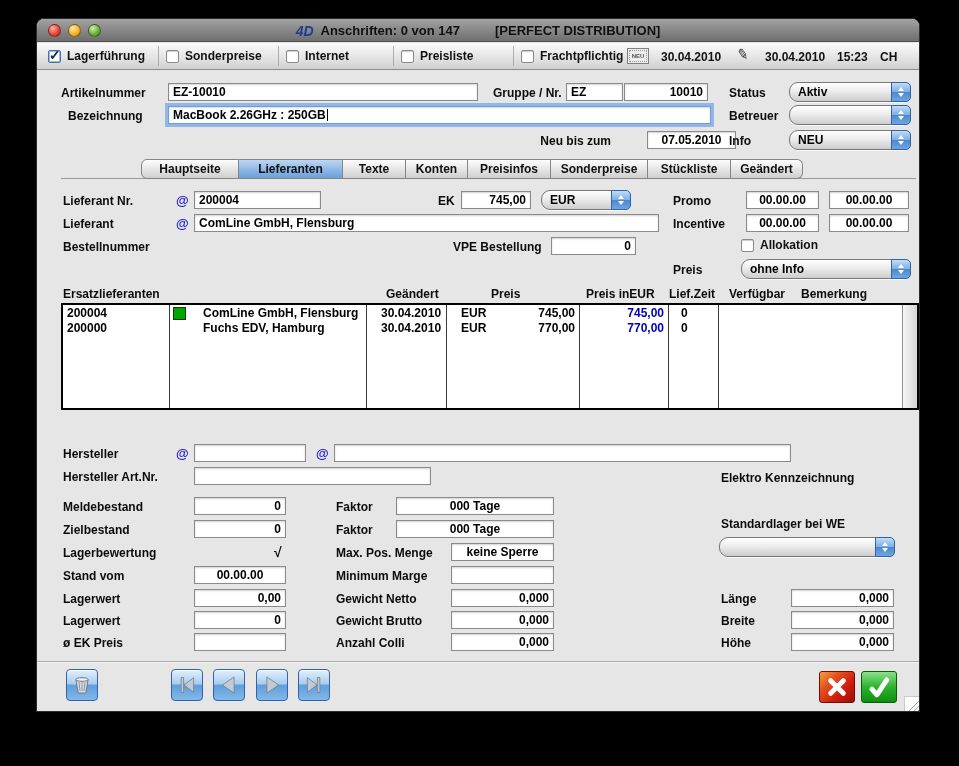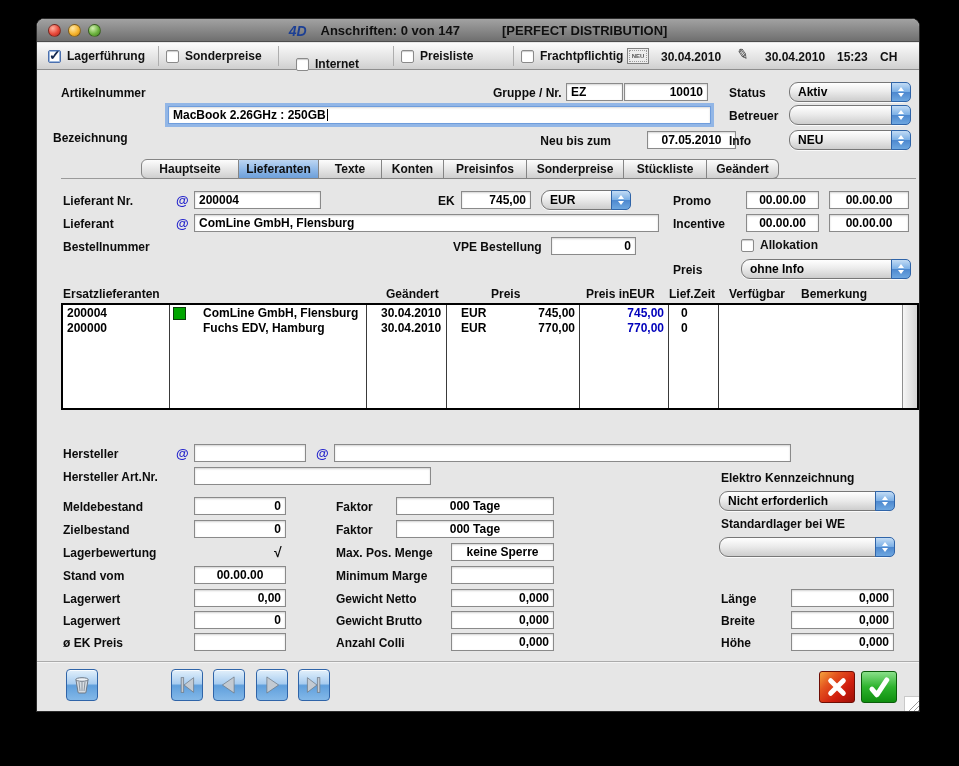--- a/index.html
+++ b/index.html
@@ -8,21 +8,21 @@
   .window{position:absolute;left:36px;top:18px;width:884px;height:694px;background:#e6e6e6;
     border-radius:8px 8px 0 0;overflow:hidden;border:1px solid #2b2b2b;}
   
   .titlebar{position:absolute;left:0;top:0;width:100%;height:23px;
     background:linear-gradient(#a2a2a2,#8b8b8b 45%,#6f6f6f);border-bottom:1px solid #4c4c4c;}
   .tl{position:absolute;top:5px;width:13px;height:13px;border-radius:50%;border:1px solid rgba(0,0,0,.45);}
   .tl.red{left:11px;background:radial-gradient(circle at 35% 30%,#ffb0a0,#e8493a 55%,#a8241a);}
   .tl.yel{left:31px;background:radial-gradient(circle at 35% 30%,#ffe9a8,#f6b42e 55%,#c07e10);}
   .tl.grn{left:51px;background:radial-gradient(circle at 35% 30%,#d2f0b0,#6cb23e 55%,#3f7d1d);}
   .title-wrap{position:absolute;left:0;top:0;width:100%;height:23px;display:flex;align-items:center;
-    justify-content:center;gap:14px;font-size:13px;font-weight:bold;color:#101010;}
+    justify-content:center;gap:7px;font-size:13px;font-weight:bold;color:#101010;}
   .logo4d{color:#1c3f94;font-style:italic;font-weight:bold;font-size:14px;}
   .title-co{margin-left:28px;}
   
   .toolbar{position:absolute;left:0;top:24px;width:100%;height:27px;
     background:linear-gradient(#fbfbfb,#dedede 70%,#cfcfcf);border-bottom:1px solid #8e8e8e;}
   .tb-sep{position:absolute;top:3px;height:20px;width:1px;background:#aeaeae;}
   .cbgrp{position:absolute;top:5px;height:16px;display:flex;align-items:center;gap:6px;}
   .cbox{width:13px;height:13px;background:#fff;border:1px solid #8a8a8a;border-radius:2px;
     box-shadow:inset 0 1px 1px rgba(0,0,0,.2);position:relative;}
   .cbox.on{border-color:#4a6fae;box-shadow:inset 0 0 0 1px #9db8de,inset 0 1px 1px rgba(0,0,0,.15);}
@@ -99,21 +99,21 @@
     <span class="cbgrp" style="left:11px;">
       <span class="cbox on"></span>
       <span class="cblab">Lagerführung</span>
     </span>
     <span class="tb-sep" style="left:121px;"></span>
     <span class="cbgrp" style="left:129px;">
       <span class="cbox"></span>
       <span class="cblab">Sonderpreise</span>
     </span>
     <span class="tb-sep" style="left:241px;"></span>
-    <span class="cbgrp" style="left:259px;margin-top:8px;">
+    <span class="cbgrp" style="left:249px;">
       <span class="cbox"></span>
       <span class="cblab">Internet</span>
     </span>
     <span class="tb-sep" style="left:356px;"></span>
     <span class="cbgrp" style="left:364px;">
       <span class="cbox"></span>
       <span class="cblab">Preisliste</span>
     </span>
     <span class="tb-sep" style="left:476px;"></span>
     <span class="cbgrp" style="left:484px;">
@@ -122,33 +122,34 @@
     </span>
     <span class="stamp">NEU</span>
     <span class="tbtxt" style="left:624px;">30.04.2010</span>
     <span class="pencil">✎</span>
     <span class="tbtxt" style="left:728px;">30.04.2010</span>
     <span class="tbtxt" style="left:800px;">15:23</span>
     <span class="tbtxt" style="left:843px;">CH</span>
   </div>
 
   <span class="lab" style="left:24px;top:67px;">Artikelnummer</span>
+  <div class="fld" style="left:131px;top:64px;width:310px;">EZ-10010</div>
   <span class="lab" style="left:456px;top:67px;">Gruppe / Nr.</span>
   <div class="fld" style="left:529px;top:64px;width:57px;">EZ</div>
   <div class="fld ta-r" style="left:587px;top:64px;width:84px;">10010</div>
   <span class="lab" style="left:692px;top:67px;">Status</span>
   <div class="popup" style="left:752px;top:63px;width:122px;">
     <span class="pv">Aktiv</span>
       <span class="cap">
         <i class="au"></i>
         <i class="ad"></i>
       </span>
   </div>
 
-  <span class="lab" style="left:16px;top:90px;margin-top:22px;">Bezeichnung</span>
+  <span class="lab" style="left:31px;top:90px;">Bezeichnung</span>
   <div class="fld focus" style="left:131px;top:87px;width:543px;">
     <span>MacBook 2.26GHz : 250GB</span><span class="caret"></span>
   </div>
   <span class="lab" style="left:692px;top:90px;">Betreuer</span>
   <div class="popup" style="left:752px;top:86px;width:122px;">
     <span class="pv"></span>
       <span class="cap">
         <i class="au"></i>
         <i class="ad"></i>
       </span>
@@ -161,21 +162,21 @@
     <span class="pv">NEU</span>
       <span class="cap">
         <i class="au"></i>
         <i class="ad"></i>
       </span>
   </div>
 
   <div class="tabline"></div>
   <div class="tabs">
     <div class="tab" style="width:98px;">Hauptseite</div>
-    <div class="tab sel" style="width:80px;">Lieferanten</div>
+    <div class="tab sel" style="width:104px;">Lieferanten</div>
     <div class="tab" style="width:63px;">Texte</div>
     <div class="tab" style="width:62px;">Konten</div>
     <div class="tab" style="width:83px;">Preisinfos</div>
     <div class="tab" style="width:97px;">Sonderpreise</div>
     <div class="tab" style="width:83px;">Stückliste</div>
     <div class="tab" style="width:72px;">Geändert</div>
   </div>
 
   <span class="lab" style="left:26px;top:175px;">Lieferant Nr.</span>
   <span class="at" style="left:139px;top:174px;">@</span>
@@ -292,27 +293,20 @@
   <div class="fld ta-r" style="left:157px;top:592px;width:92px;">0</div>
   <span class="lab" style="left:299px;top:595px;">Gewicht Brutto</span>
   <div class="fld ta-r" style="left:414px;top:592px;width:103px;">0,000</div>
 
   <span class="lab" style="left:26px;top:617px;">ø EK Preis</span>
   <div class="fld" style="left:157px;top:614px;width:92px;"></div>
   <span class="lab" style="left:299px;top:617px;">Anzahl Colli</span>
   <div class="fld ta-r" style="left:414px;top:614px;width:103px;">0,000</div>
 
   <span class="lab" style="left:684px;top:452px;">Elektro Kennzeichnung</span>
-  <div class="popup" style="left:682px;top:472px;width:176px;">
-    <span class="pv">Nicht erforderlich</span>
-      <span class="cap">
-        <i class="au"></i>
-        <i class="ad"></i>
-      </span>
-  </div>
   <span class="lab" style="left:684px;top:498px;">Standardlager bei WE</span>
   <div class="popup" style="left:682px;top:518px;width:176px;">
     <span class="pv"></span>
       <span class="cap">
         <i class="au"></i>
         <i class="ad"></i>
       </span>
   </div>
 
   <span class="lab" style="left:684px;top:573px;">Länge</span>

